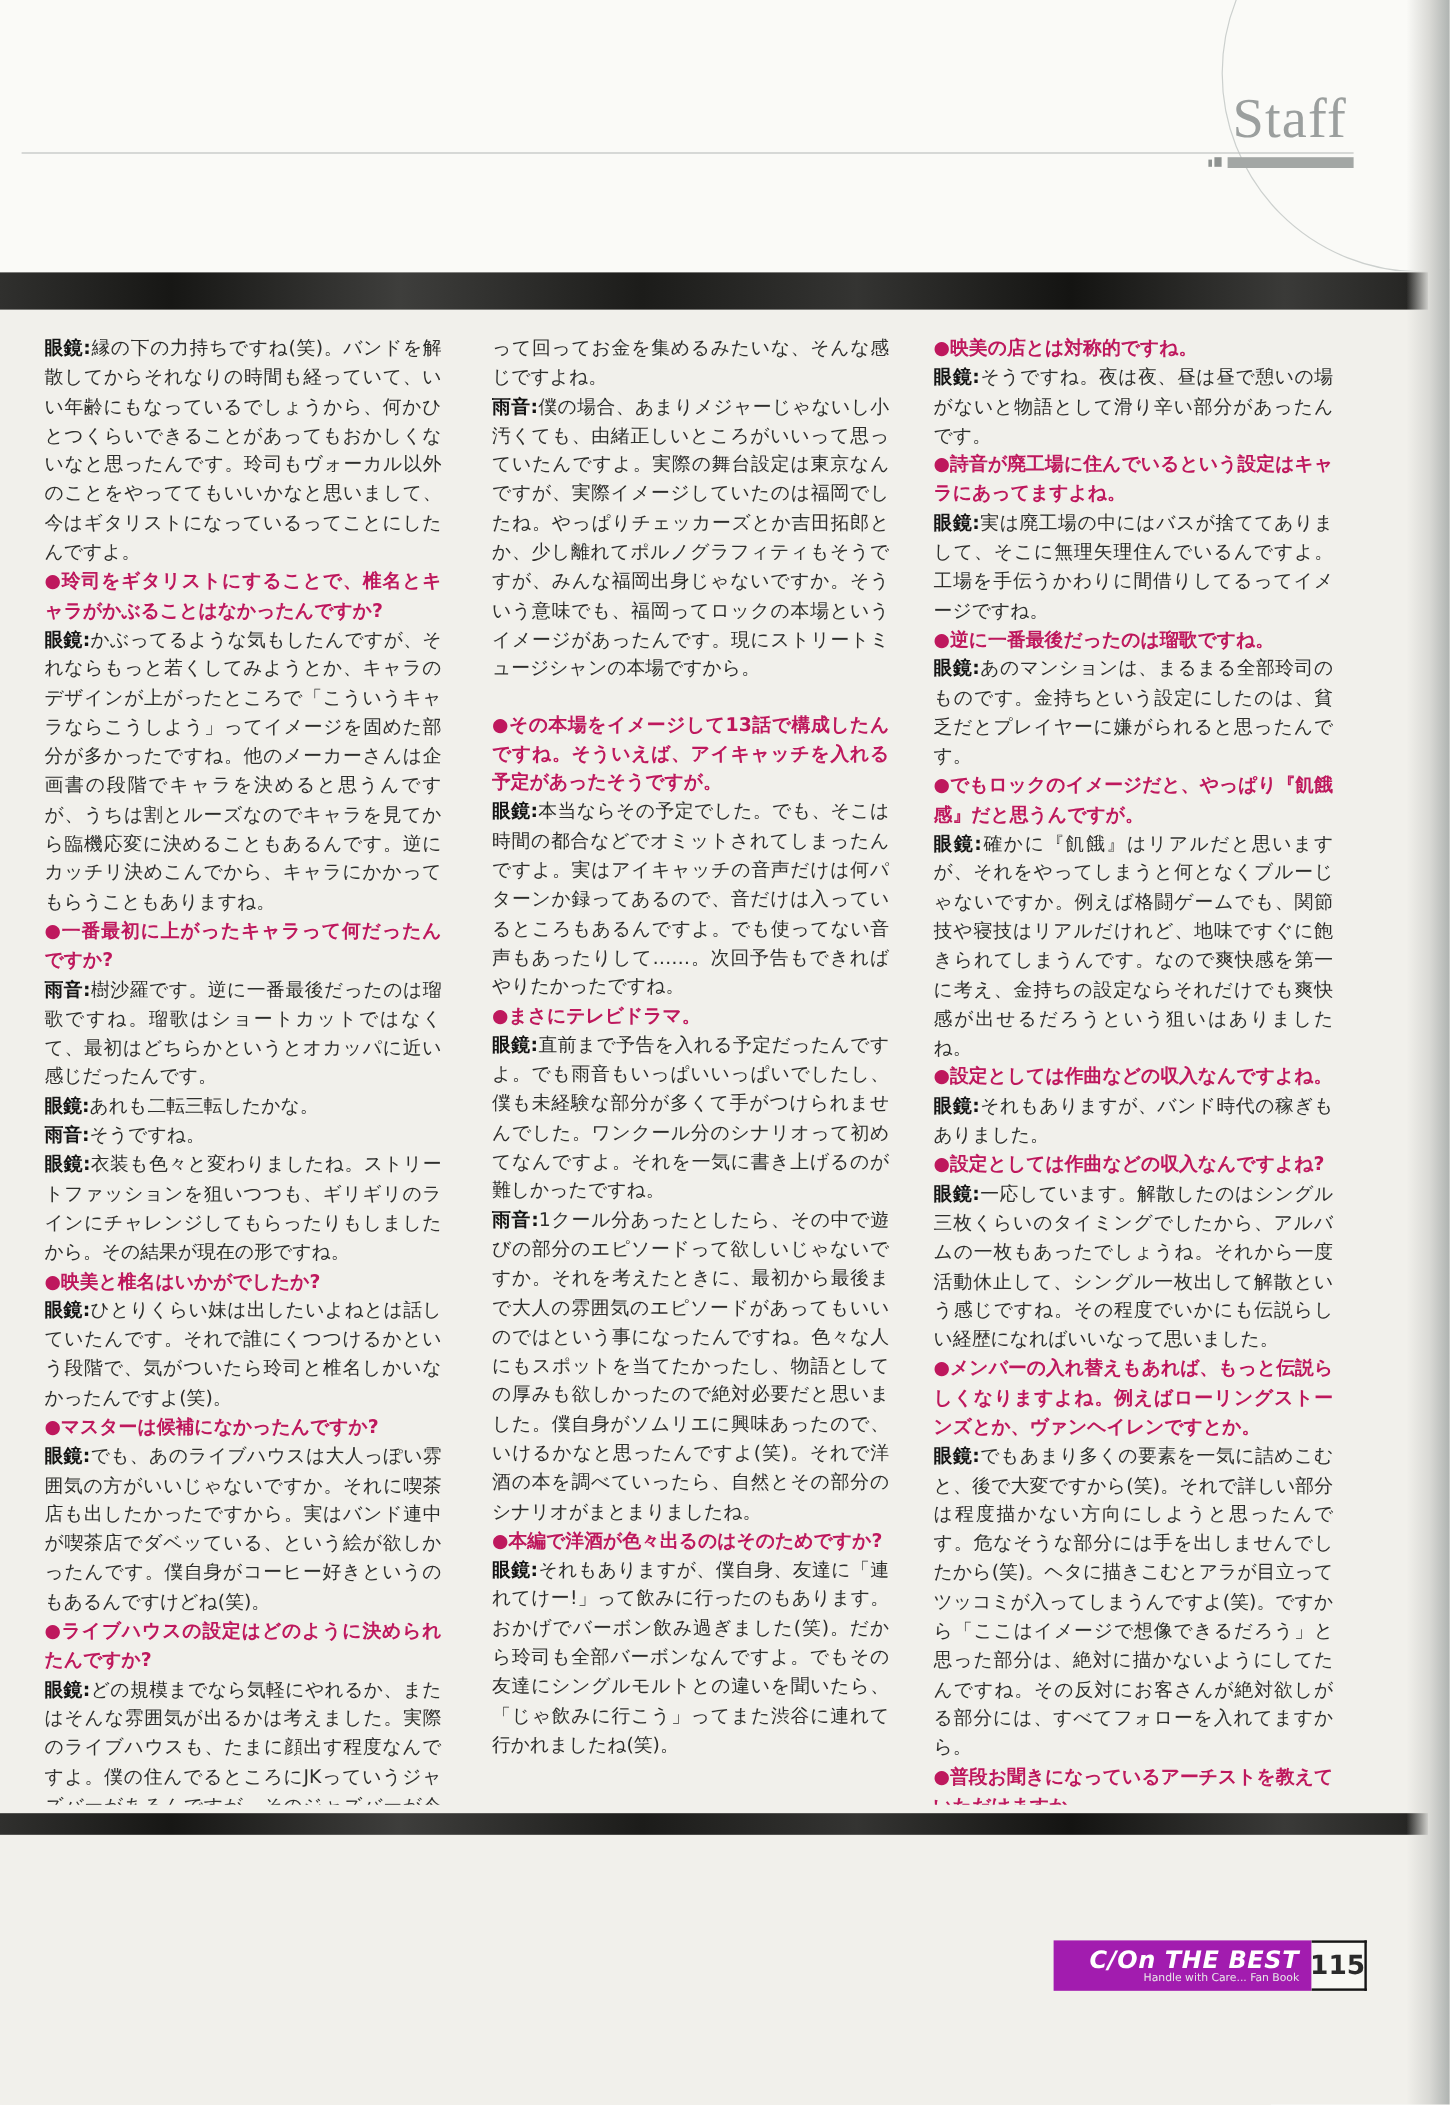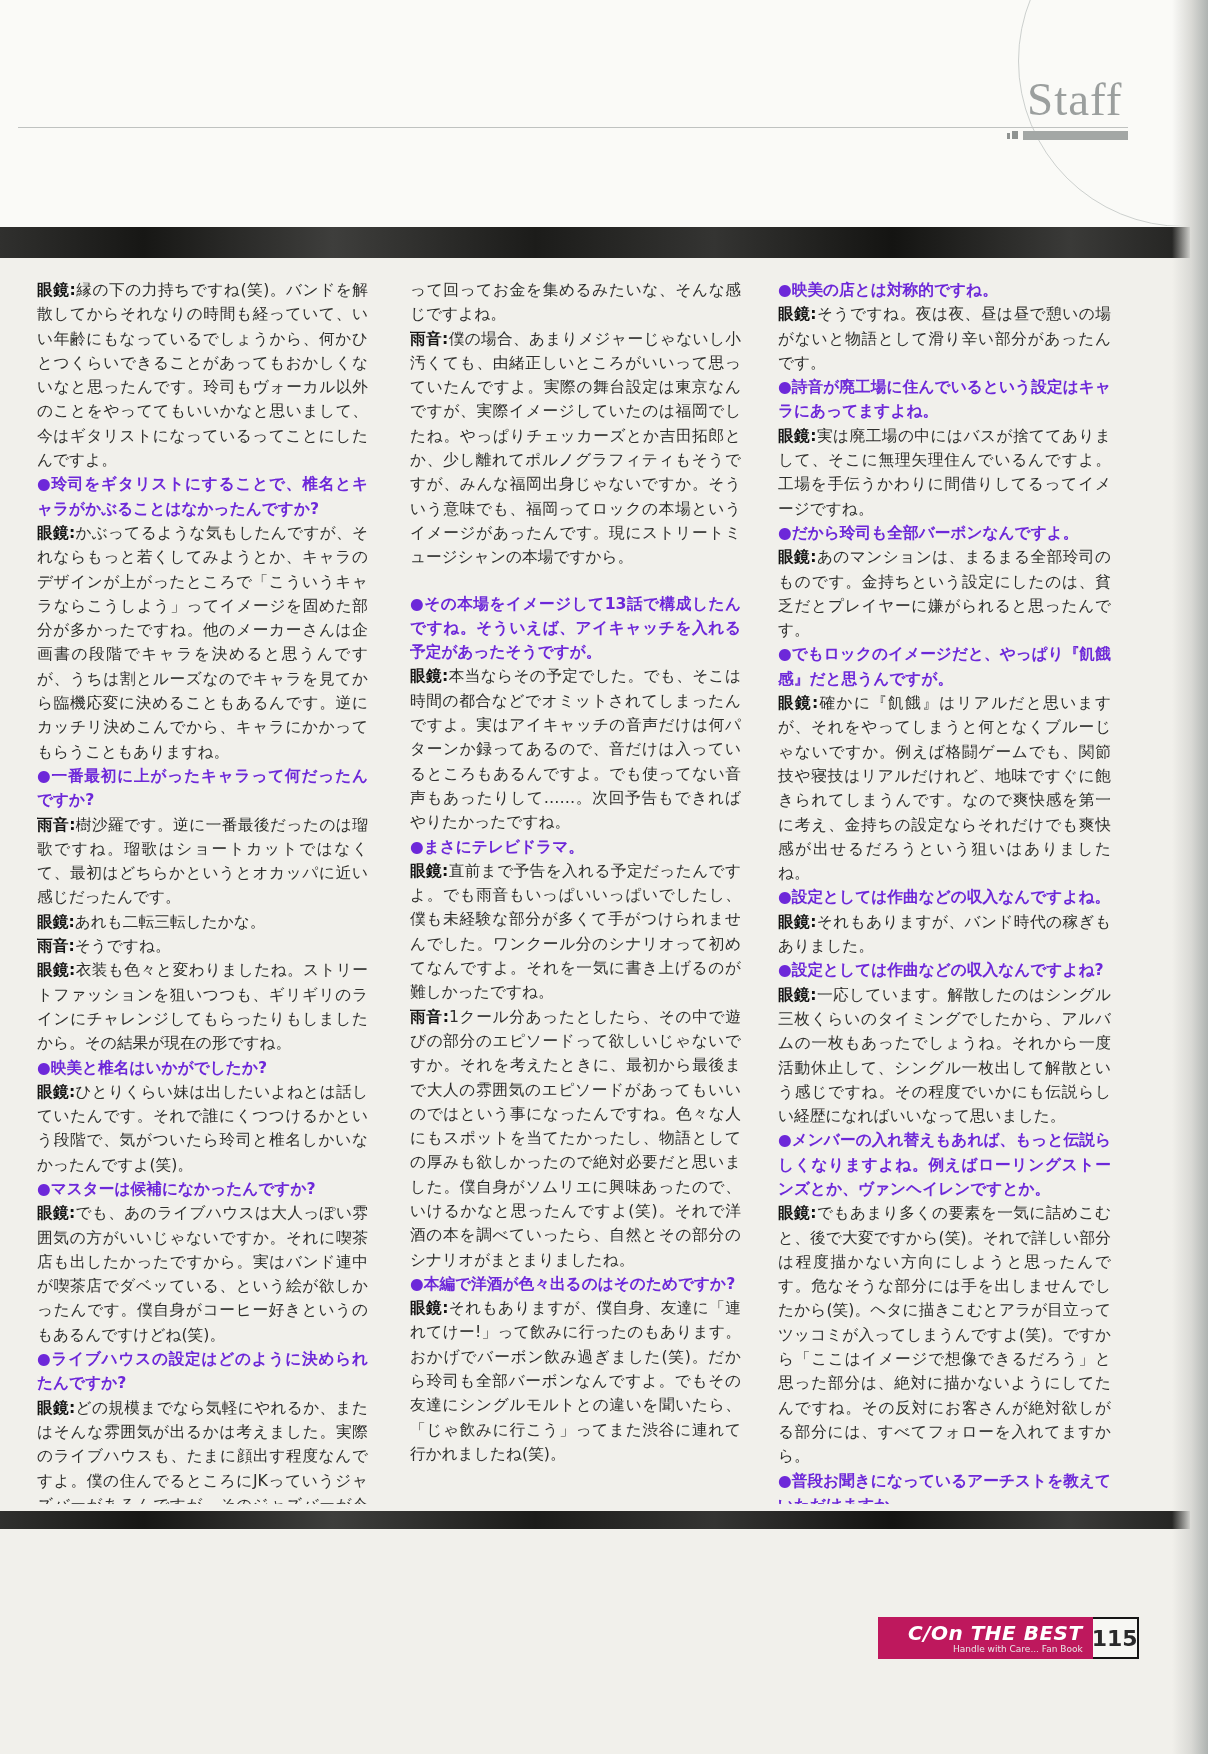--- a/index.html
+++ b/index.html
@@ -15,25 +15,25 @@
   .sq2{position:absolute;left:1012px;top:131px;width:6px;height:8px;background:#8f9391;}
   .band{position:absolute;left:0;width:1190px;background:linear-gradient(90deg,#30302e 0%,#171715 12%,#3e3e3c 28%,#1c1c1a 45%,#343432 60%,#141412 75%,#3a3a38 90%,#232321 100%);}
   .band-top{top:227px;height:31px;}
   .band-bottom{top:1511px;height:18px;}
   .scan-strip{position:absolute;top:0;right:0;width:48px;height:1754px;background:linear-gradient(90deg,rgba(180,185,183,0) 0%,#d9d9d5 40%,#a9aeac 80%,#b7bcba 100%);z-index:5;}
   .col{position:absolute;top:278px;width:331px;height:1226px;overflow:hidden;font-size:15.7px;line-height:24.3px;color:#2e2e2c;text-align:justify;word-break:break-all;letter-spacing:0px;}
   .col-1{left:37px;}
   .col-2{left:410px;}
   .col-3{left:778px;width:333px;}
   .col p{margin:0;}
-  .col p.q{font-weight:bold;color:#6d28d9;}
+  .col p.q{font-weight:bold;color:#be185d;}
   .col b{font-weight:bold;color:#141414;}
   .col .gap{height:22px;}
   .footer{position:absolute;left:878px;top:1617px;display:flex;align-items:stretch;z-index:6;}
-  .footer-logo{background:#be185d;color:#ffffff;text-align:right;padding:5px 10px 4px 30px;}
+  .footer-logo{background:#a21caf;color:#ffffff;text-align:right;padding:5px 10px 4px 30px;}
   .footer-logo .main{font-style:italic;font-weight:bold;font-size:20px;line-height:22px;letter-spacing:0.5px;}
   .footer-logo .sub{font-size:9px;line-height:11px;color:#e8e8e8;}
   .page-num{background:#f7f7f3;border:2px solid #151515;border-left:none;color:#2a2a2a;font-size:22px;font-weight:bold;display:flex;align-items:center;justify-content:center;width:44px;}
 </style>
 </head>
 <body>
 
 <div class="page">
   <div class="top-area"></div>
   <div class="arc-clip">
@@ -74,21 +74,21 @@
       <p class="a"><b>眼鏡:</b>直前まで予告を入れる予定だったんですよ。でも雨音もいっぱいいっぱいでしたし、僕も未経験な部分が多くて手がつけられませんでした。ワンクール分のシナリオって初めてなんですよ。それを一気に書き上げるのが難しかったですね。</p>
       <p class="a"><b>雨音:</b>1クール分あったとしたら、その中で遊びの部分のエピソードって欲しいじゃないですか。それを考えたときに、最初から最後まで大人の雰囲気のエピソードがあってもいいのではという事になったんですね。色々な人にもスポットを当てたかったし、物語としての厚みも欲しかったので絶対必要だと思いました。僕自身がソムリエに興味あったので、いけるかなと思ったんですよ(笑)。それで洋酒の本を調べていったら、自然とその部分のシナリオがまとまりましたね。</p>
       <p class="q">●本編で洋酒が色々出るのはそのためですか?</p>
       <p class="a"><b>眼鏡:</b>それもありますが、僕自身、友達に「連れてけー!」って飲みに行ったのもあります。おかげでバーボン飲み過ぎました(笑)。だから玲司も全部バーボンなんですよ。でもその友達にシングルモルトとの違いを聞いたら、「じゃ飲みに行こう」ってまた渋谷に連れて行かれましたね(笑)。</p>
     </div>
   <div class="col col-3">
       <p class="q">●映美の店とは対称的ですね。</p>
       <p class="a"><b>眼鏡:</b>そうですね。夜は夜、昼は昼で憩いの場がないと物語として滑り辛い部分があったんです。</p>
       <p class="q">●詩音が廃工場に住んでいるという設定はキャラにあってますよね。</p>
       <p class="a"><b>眼鏡:</b>実は廃工場の中にはバスが捨ててありまして、そこに無理矢理住んでいるんですよ。工場を手伝うかわりに間借りしてるってイメージですね。</p>
-      <p class="q">●だから玲司も全部バーボンなんですよ。</p>
+      <p class="q">●逆に一番最後だったのは瑠歌ですね。</p>
       <p class="a"><b>眼鏡:</b>あのマンションは、まるまる全部玲司のものです。金持ちという設定にしたのは、貧乏だとプレイヤーに嫌がられると思ったんです。</p>
       <p class="q">●でもロックのイメージだと、やっぱり『飢餓感』だと思うんですが。</p>
       <p class="a"><b>眼鏡:</b>確かに『飢餓』はリアルだと思いますが、それをやってしまうと何となくブルーじゃないですか。例えば格闘ゲームでも、関節技や寝技はリアルだけれど、地味ですぐに飽きられてしまうんです。なので爽快感を第一に考え、金持ちの設定ならそれだけでも爽快感が出せるだろうという狙いはありましたね。</p>
       <p class="q">●設定としては作曲などの収入なんですよね。</p>
       <p class="a"><b>眼鏡:</b>それもありますが、バンド時代の稼ぎもありました。</p>
       <p class="q">●設定としては作曲などの収入なんですよね?</p>
       <p class="a"><b>眼鏡:</b>一応しています。解散したのはシングル三枚くらいのタイミングでしたから、アルバムの一枚もあったでしょうね。それから一度活動休止して、シングル一枚出して解散という感じですね。その程度でいかにも伝説らしい経歴になればいいなって思いました。</p>
       <p class="q">●メンバーの入れ替えもあれば、もっと伝説らしくなりますよね。例えばローリングストーンズとか、ヴァンヘイレンですとか。</p>
       <p class="a"><b>眼鏡:</b>でもあまり多くの要素を一気に詰めこむと、後で大変ですから(笑)。それで詳しい部分は程度描かない方向にしようと思ったんです。危なそうな部分には手を出しませんでしたから(笑)。ヘタに描きこむとアラが目立ってツッコミが入ってしまうんですよ(笑)。ですから「ここはイメージで想像できるだろう」と思った部分は、絶対に描かないようにしてたんですね。その反対にお客さんが絶対欲しがる部分には、すべてフォローを入れてますから。</p>
       <p class="q">●普段お聞きになっているアーチストを教えていただけますか。</p>

